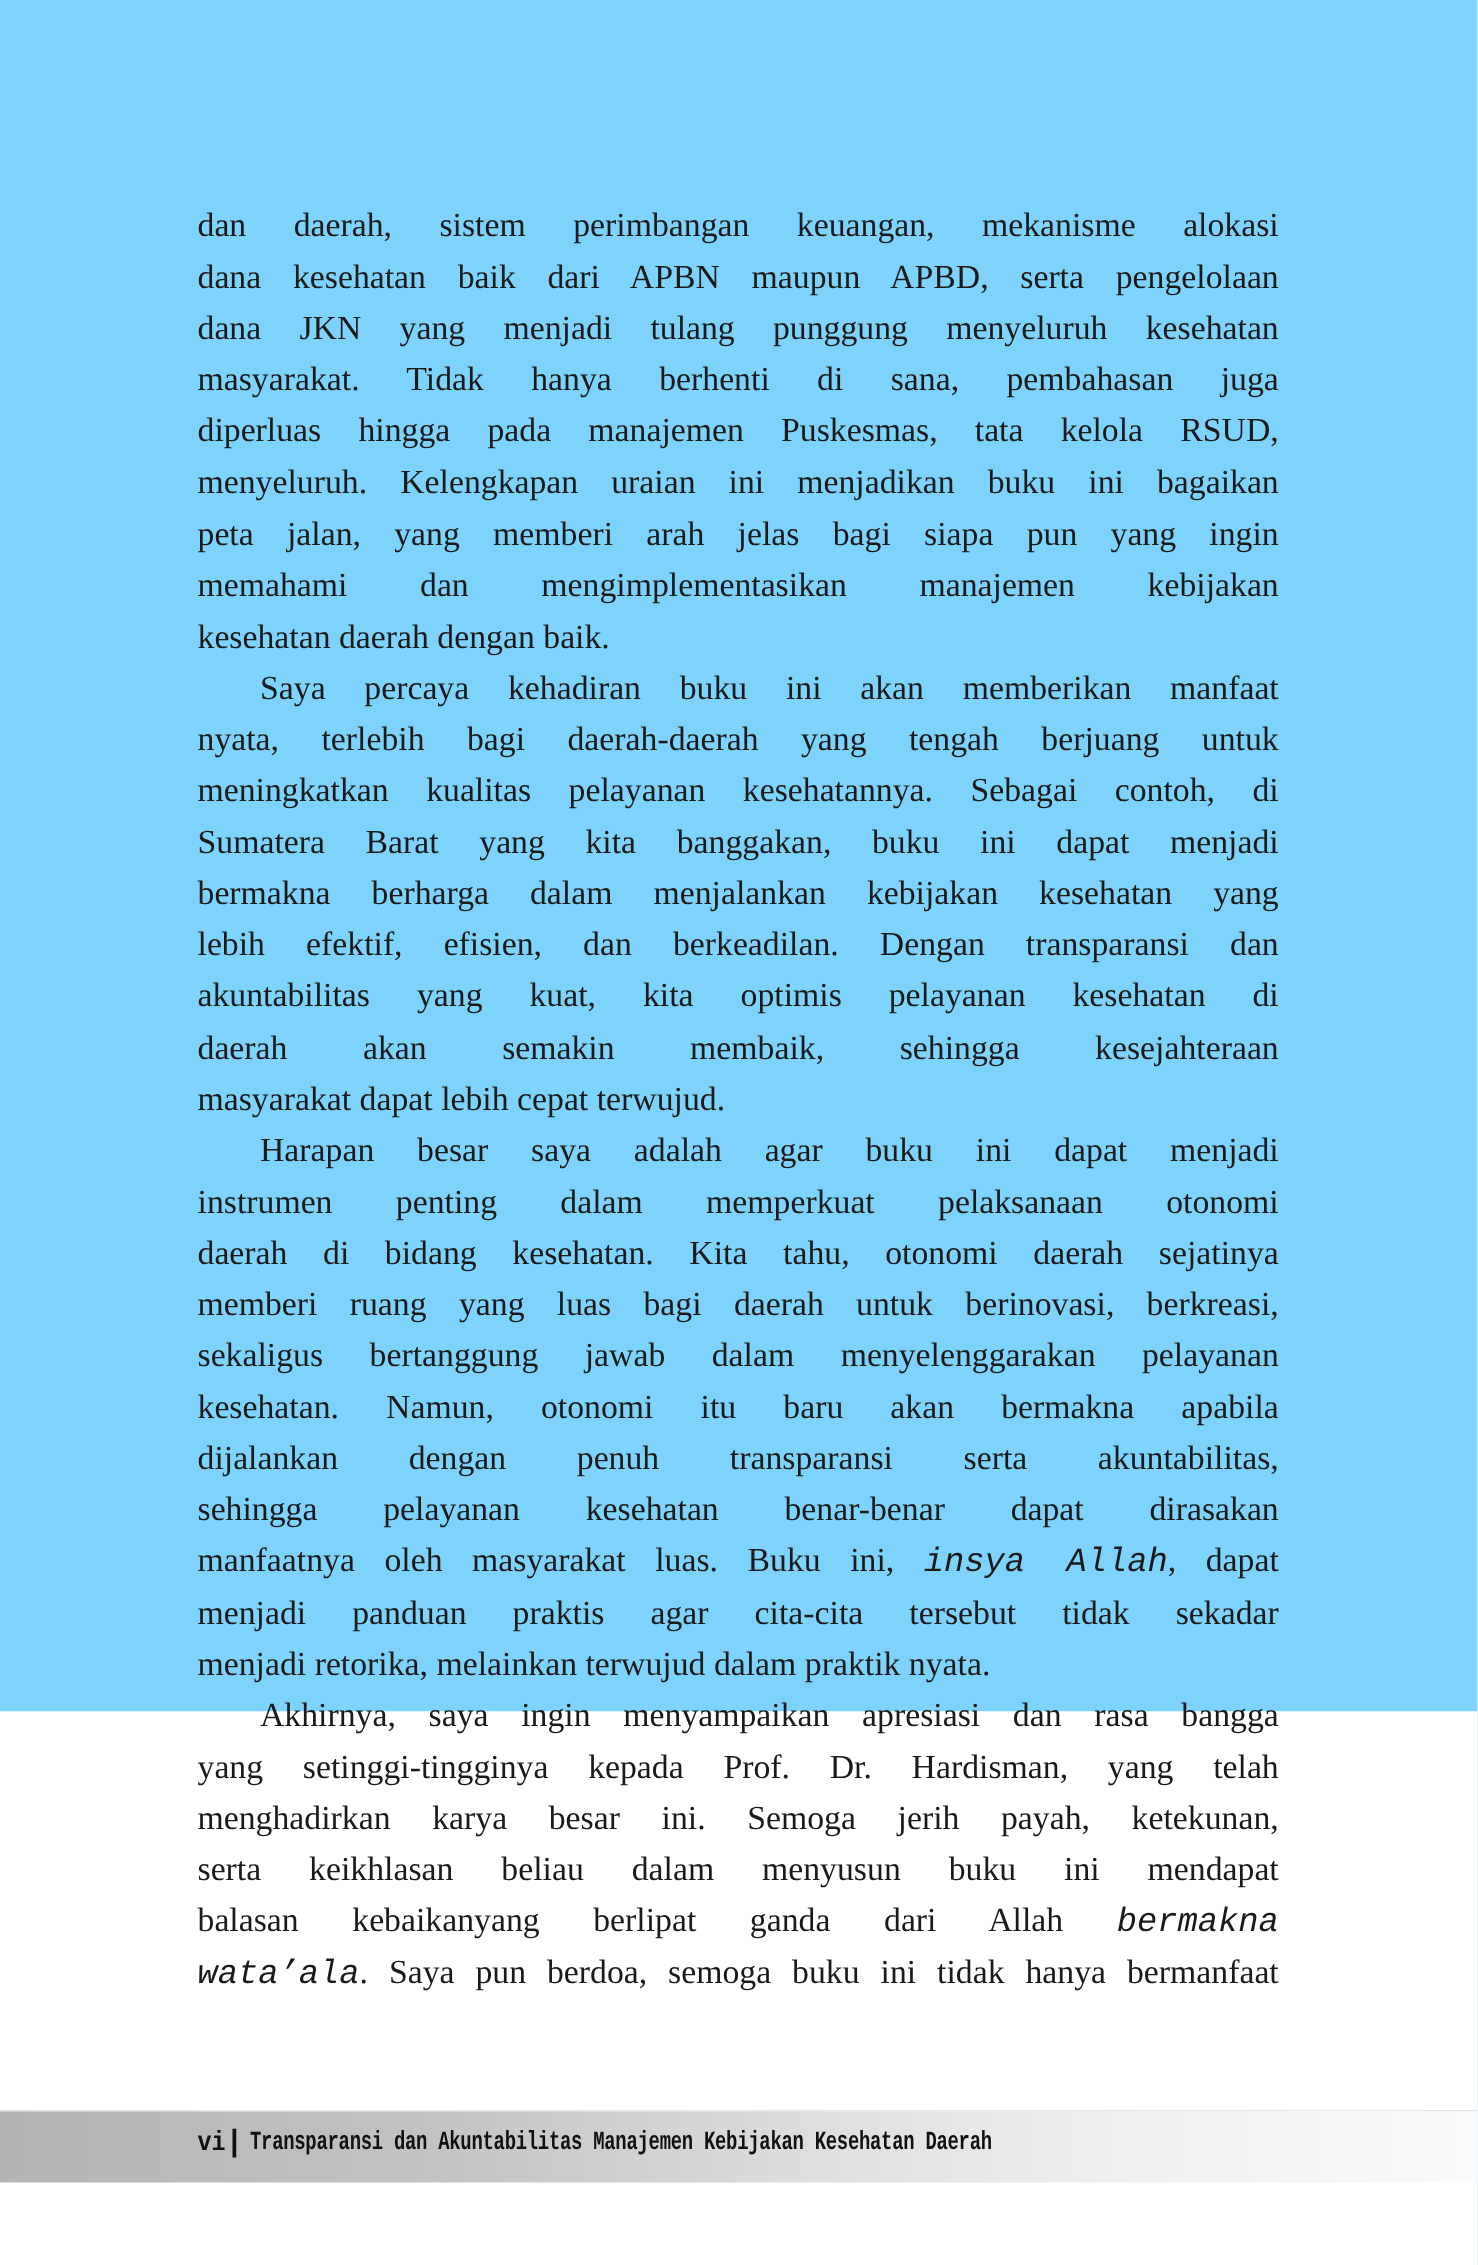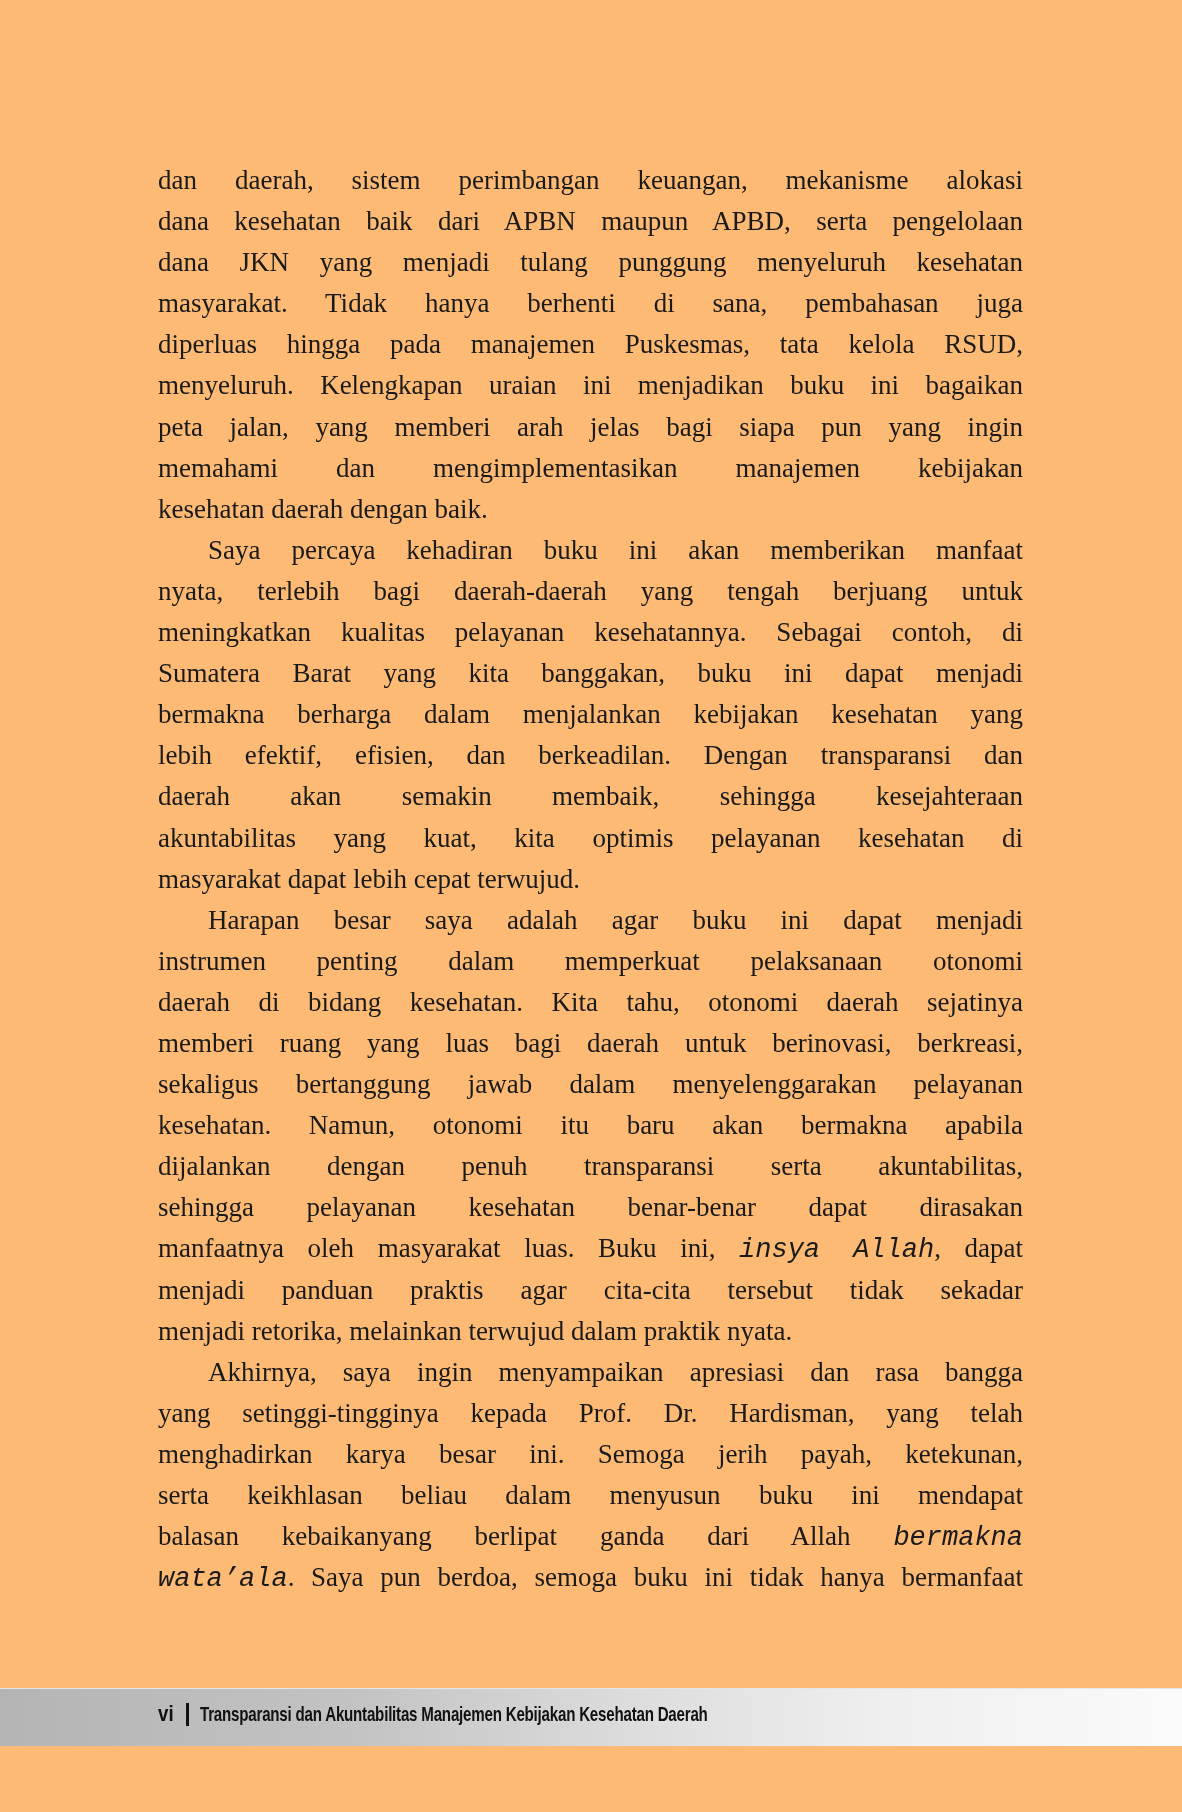--- a/index.html
+++ b/index.html
@@ -11,22 +11,22 @@
     width: 1182px;
     height: 1812px;
     position: relative;
     overflow: hidden;
   }
   .page {
     position: absolute;
     left: 0;
     top: 0;
     width: 1182px;
-    height: 1812px;
-    background: #fdba74;
+    height: 1369px;
+    background: #7dd3fc;
   }
   .text-block {
     position: absolute;
     left: 158px;
     top: 160px;
     width: 865px;
     font-family: "Liberation Serif", "DejaVu Serif", serif;
     font-size: 27px;
     color: #1a1a1a;
   }
@@ -60,21 +60,21 @@
     background: linear-gradient(to right, #b4b4b4 0%, #c3c3c3 30%, #dedede 55%, #efefef 75%, #fbfbfb 100%);
     border-top: 1px solid #e6e6e6;
   }
   .footer-content {
     position: absolute;
     left: 158px;
     top: 1700px;
     height: 28px;
     display: flex;
     align-items: center;
-    font-family: Liberation Sans, sans-serif;
+    font-family: Liberation Mono, monospace;
     font-weight: bold;
     color: #111111;
   }
   .page-number {
     font-size: 22px;
     display: inline-block;
     transform: scaleX(0.85);
     transform-origin: left center;
     width: 20px;
   }
@@ -111,22 +111,22 @@
         <span class="line"><span>memahami dan mengimplementasikan manajemen kebijakan</span></span>
         <span class="line last"><span>kesehatan daerah dengan baik.</span></span>
       </div>
       <div>
         <span class="line indent"><span>Saya percaya kehadiran buku ini akan memberikan manfaat</span></span>
         <span class="line"><span>nyata, terlebih bagi daerah-daerah yang tengah berjuang untuk</span></span>
         <span class="line"><span>meningkatkan kualitas pelayanan kesehatannya. Sebagai contoh, di</span></span>
         <span class="line"><span>Sumatera Barat yang kita banggakan, buku ini dapat menjadi</span></span>
         <span class="line"><span>bermakna berharga dalam menjalankan kebijakan kesehatan yang</span></span>
         <span class="line"><span>lebih efektif, efisien, dan berkeadilan. Dengan transparansi dan</span></span>
+        <span class="line"><span>akuntabilitas yang kuat, kita optimis pelayanan kesehatan di</span></span>
         <span class="line"><span>daerah akan semakin membaik, sehingga kesejahteraan</span></span>
-        <span class="line"><span>akuntabilitas yang kuat, kita optimis pelayanan kesehatan di</span></span>
         <span class="line last"><span>masyarakat dapat lebih cepat terwujud.</span></span>
       </div>
       <div>
         <span class="line indent"><span>Harapan besar saya adalah agar buku ini dapat menjadi</span></span>
         <span class="line"><span>instrumen penting dalam memperkuat pelaksanaan otonomi</span></span>
         <span class="line"><span>daerah di bidang kesehatan. Kita tahu, otonomi daerah sejatinya</span></span>
         <span class="line"><span>memberi ruang yang luas bagi daerah untuk berinovasi, berkreasi,</span></span>
         <span class="line"><span>sekaligus bertanggung jawab dalam menyelenggarakan pelayanan</span></span>
         <span class="line"><span>kesehatan. Namun, otonomi itu baru akan bermakna apabila</span></span>
         <span class="line"><span>dijalankan dengan penuh transparansi serta akuntabilitas,</span></span>

